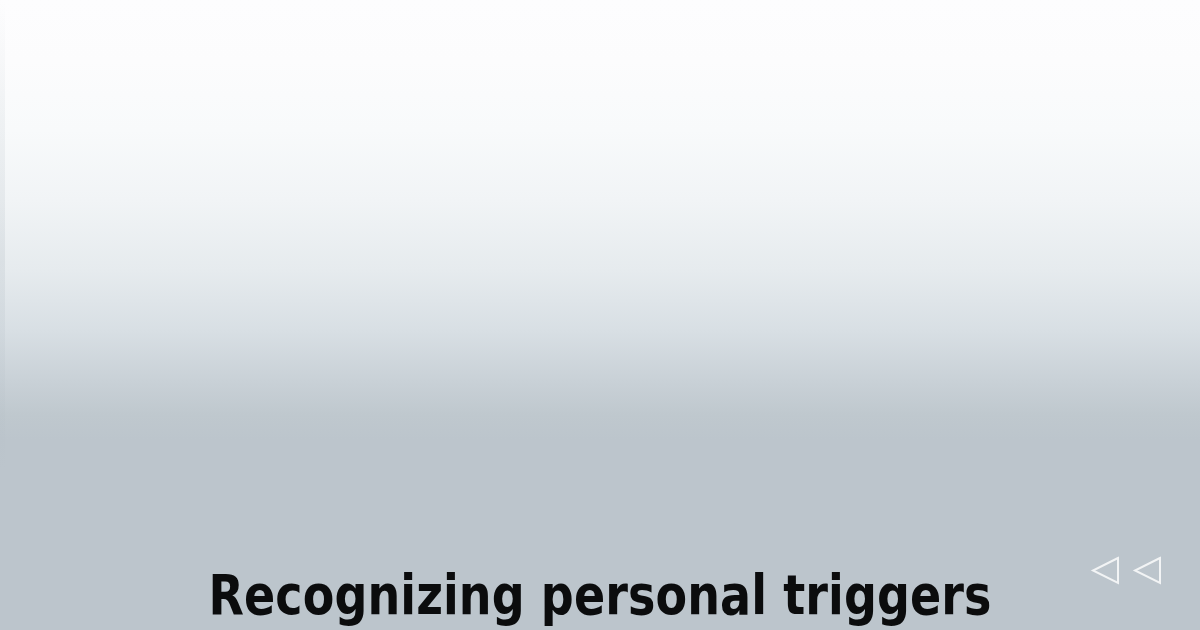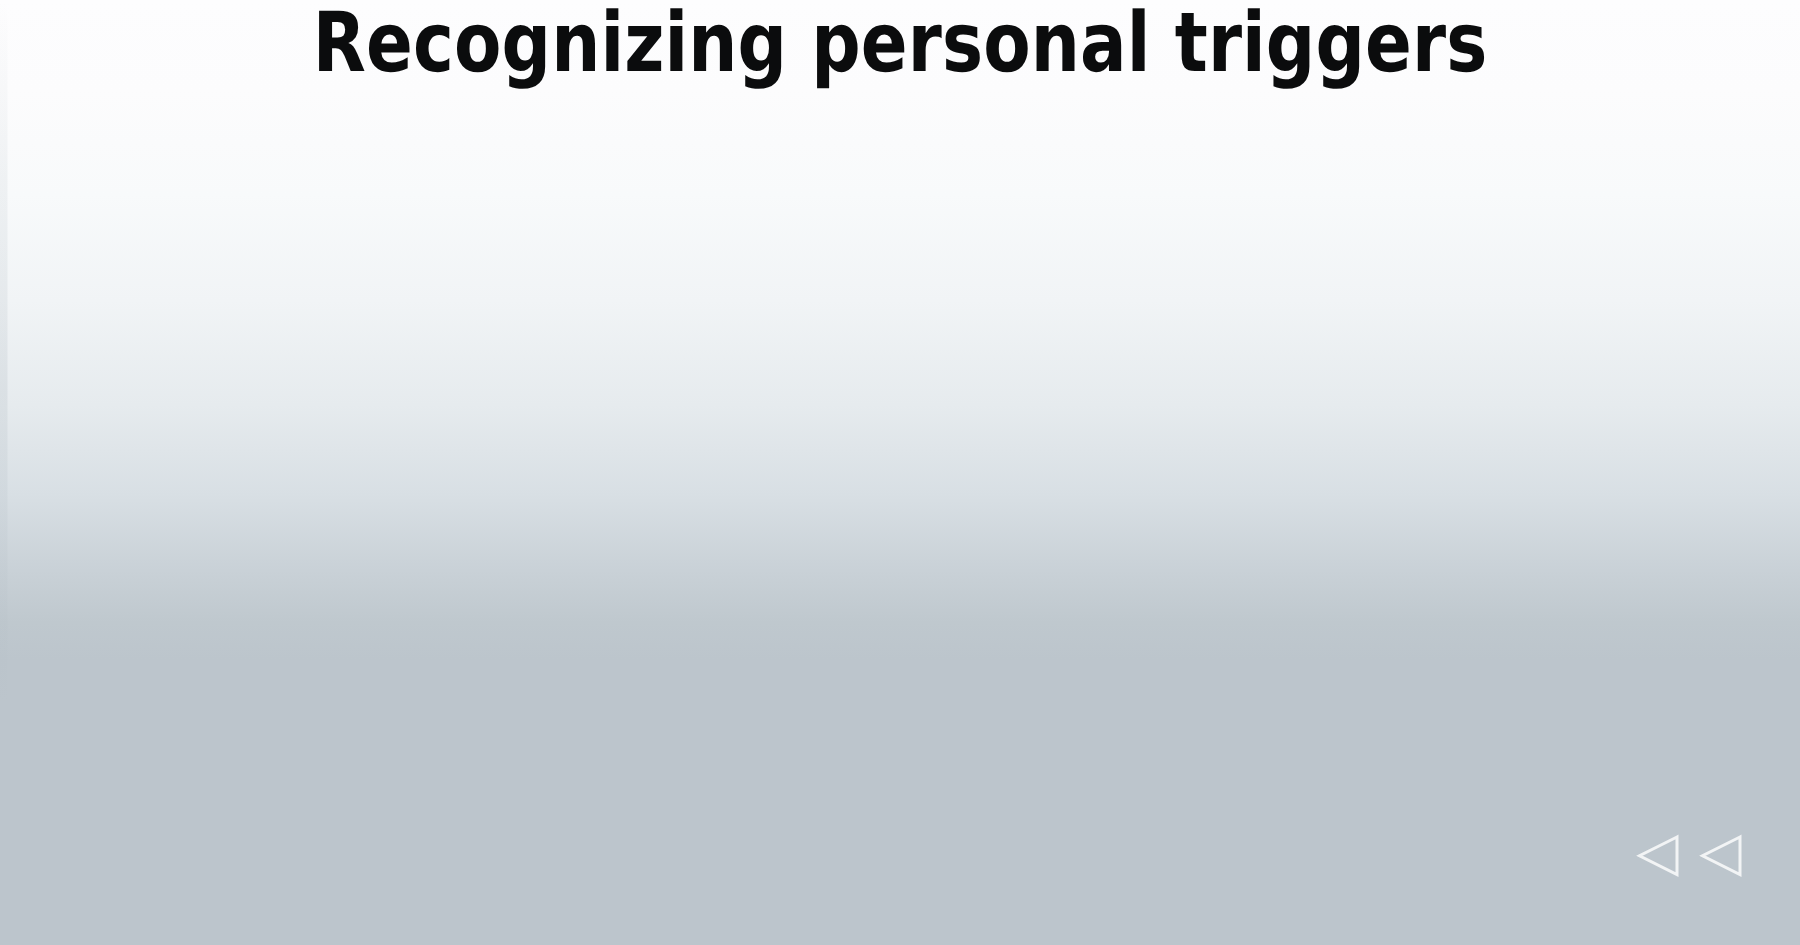--- a/index.html
+++ b/index.html
@@ -49,21 +49,21 @@
     pointer-events: none;
   }
 
   #title-wrap {
     position: absolute;
     left: 0;
     top: 0;
     width: 1200px;
     height: 630px;
     display: flex;
-    align-items: flex-start;
+    align-items: flex-end;
     justify-content: center;
   }
 
   #title {
     margin: 0;
     padding: 0 60px;
     text-align: center;
     font-family: "DejaVu Sans Condensed", "DejaVu Sans", "Liberation Sans", sans-serif;
     font-size: 55px;
     font-weight: 700;

